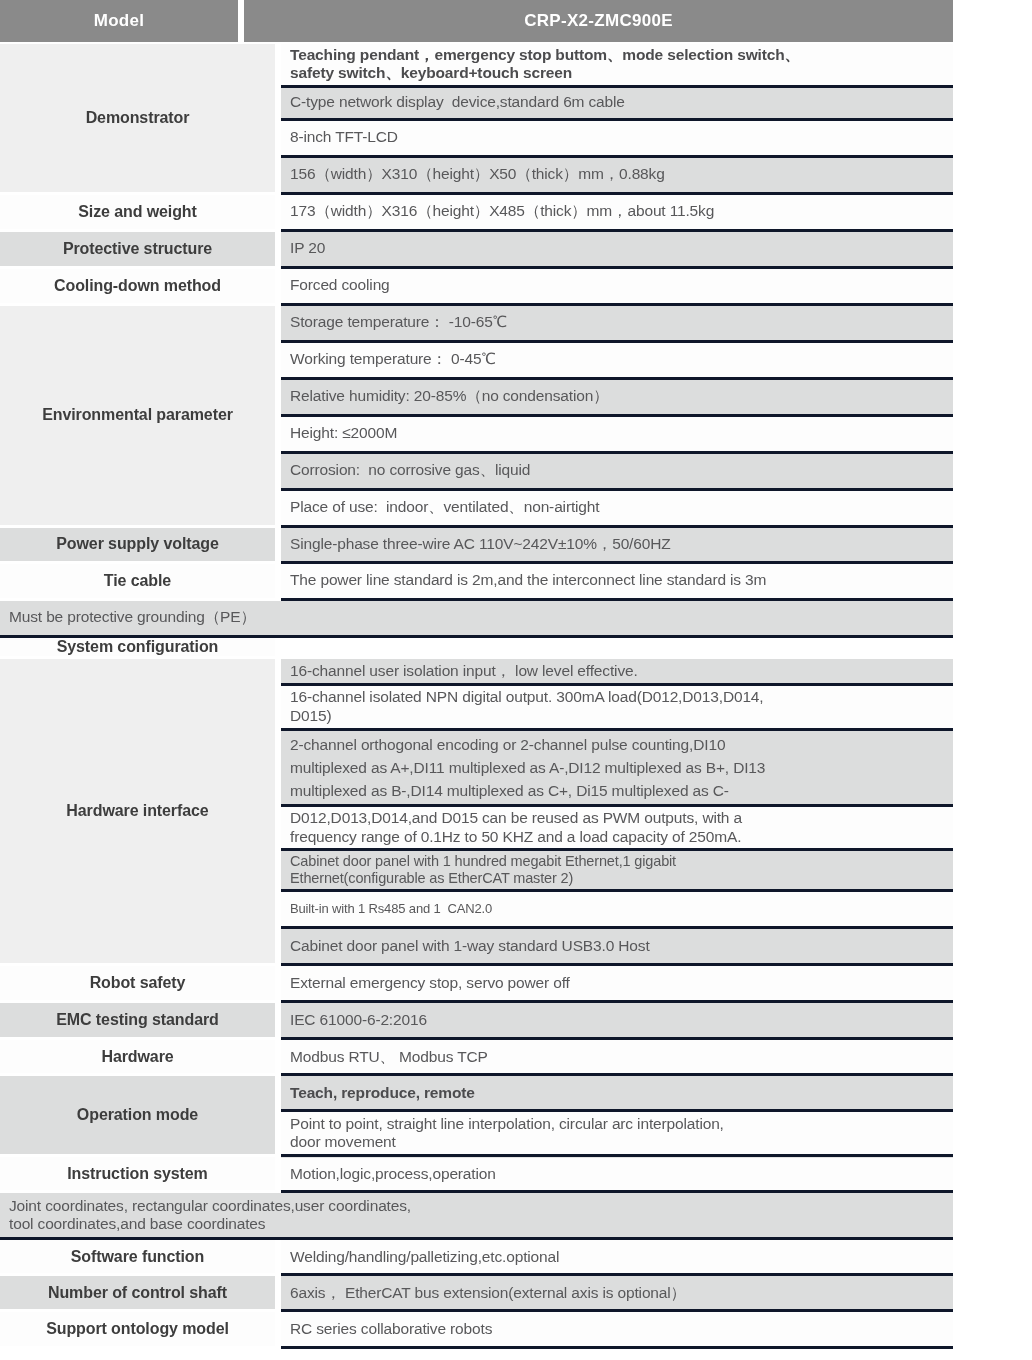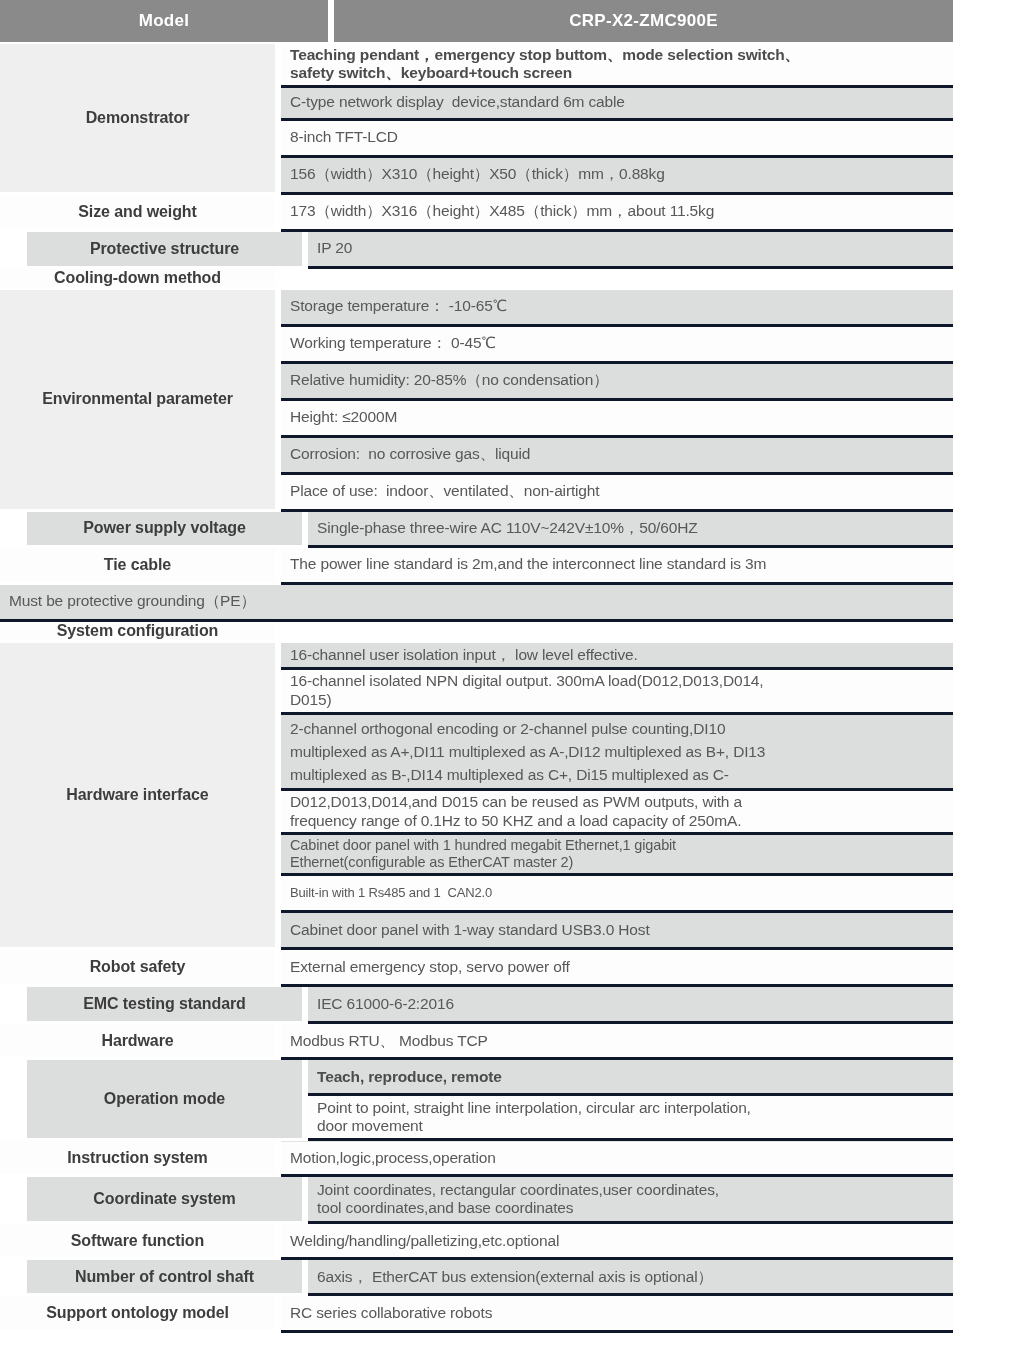--- a/index.html
+++ b/index.html
@@ -29,41 +29,41 @@
     color:var(--header-text);
     font-weight:bold;
     font-size:17px;
     letter-spacing:.3px;
     display:flex;align-items:center;justify-content:center;
     height:44px;
     border-bottom:2px solid #fff;
     box-sizing:border-box;
   }
   .h-left{
-    width:334px;
+    width:244px;
     border-right:6px solid #fff;
   }
   .h-right{flex:1;}
   
   .group{display:flex;}
   .label-cell{
     width:281px;
     box-sizing:border-box;
     border-right:6px solid #fff;
     border-bottom:3px solid #fff;
     display:flex;align-items:center;justify-content:center;
     text-align:right;
     font-weight:bold;
     font-size:16px;
     letter-spacing:-0.1px;
     color:var(--label-text);
     padding:0 6px;
   }
   .shade-white{background:var(--row-white);}
-  .shade-gray{background:var(--row-gray);margin-left:27px;}
+  .shade-gray{background:var(--row-gray);}
   .shade-light{background:var(--group-light);}
   .rows{flex:1;display:flex;flex-direction:column;}
   .cell{
     display:flex;align-items:center;
     box-sizing:border-box;
     padding:2px 10px 2px 9px;
     border-bottom:3px solid #0f172a;
     font-size:15.5px;
     line-height:1.3;
     letter-spacing:-0.15px;
@@ -116,20 +116,23 @@
         </div>
       </div>
       <div class="group">
         <div class="label-cell shade-gray">Protective structure</div>
         <div class="rows">
           <div class="cell bg-gray h37">IP 20</div>
         </div>
       </div>
       <div class="group">
         <div class="label-cell shade-white">Cooling-down method</div>
+        <div class="rows">
+          <div class="cell bg-white h37">Forced cooling</div>
+        </div>
       </div>
       <div class="group">
         <div class="label-cell shade-light">Environmental parameter</div>
         <div class="rows">
           <div class="cell bg-gray h37">Storage temperature： -10-65℃</div>
           <div class="cell bg-white h37">Working temperature： 0-45℃</div>
           <div class="cell bg-gray h37">Relative humidity: 20-85%（no condensation）</div>
           <div class="cell bg-white h37">Height: ≤2000M</div>
           <div class="cell bg-gray h37">Corrosion:  no corrosive gas、liquid</div>
           <div class="cell bg-white h37">Place of use:  indoor、ventilated、non-airtight</div>
@@ -198,21 +201,20 @@
 door movement</div>
         </div>
       </div>
       <div class="group">
         <div class="label-cell shade-white">Instruction system</div>
         <div class="rows">
           <div class="cell bg-white line-top h36">Motion,logic,process,operation</div>
         </div>
       </div>
       <div class="group">
-        <div class="label-cell shade-gray">Coordinate system</div>
         <div class="rows">
           <div class="cell bg-gray tight h47">Joint coordinates, rectangular coordinates,user coordinates,
 tool coordinates,and base coordinates</div>
         </div>
       </div>
       <div class="group">
         <div class="label-cell shade-white">Software function</div>
         <div class="rows">
           <div class="cell bg-white h36">Welding/handling/palletizing,etc.optional</div>
         </div>

